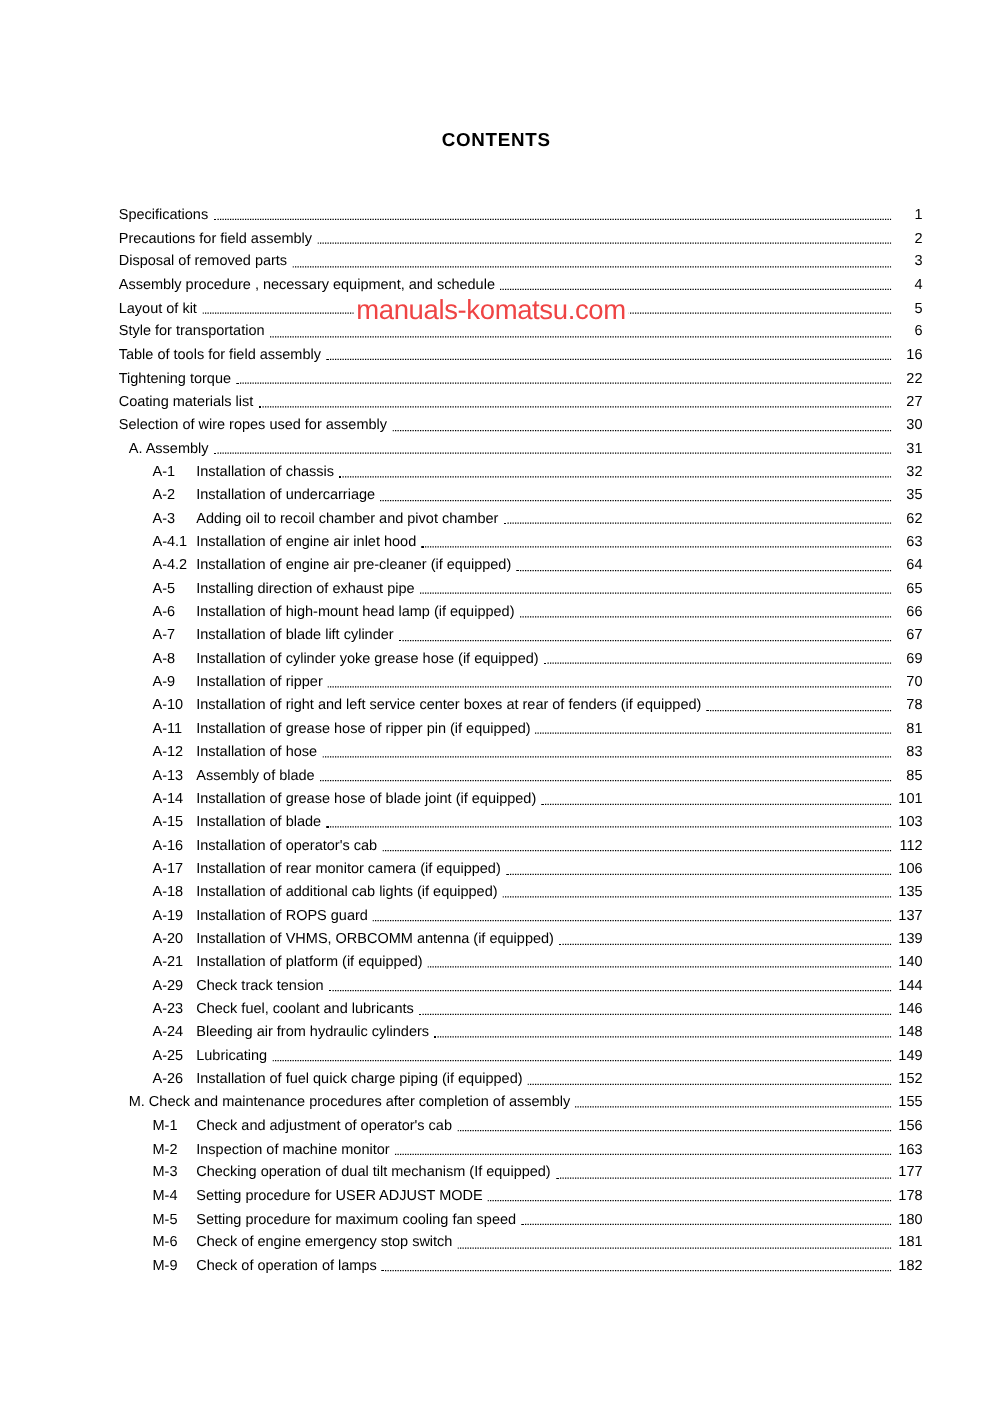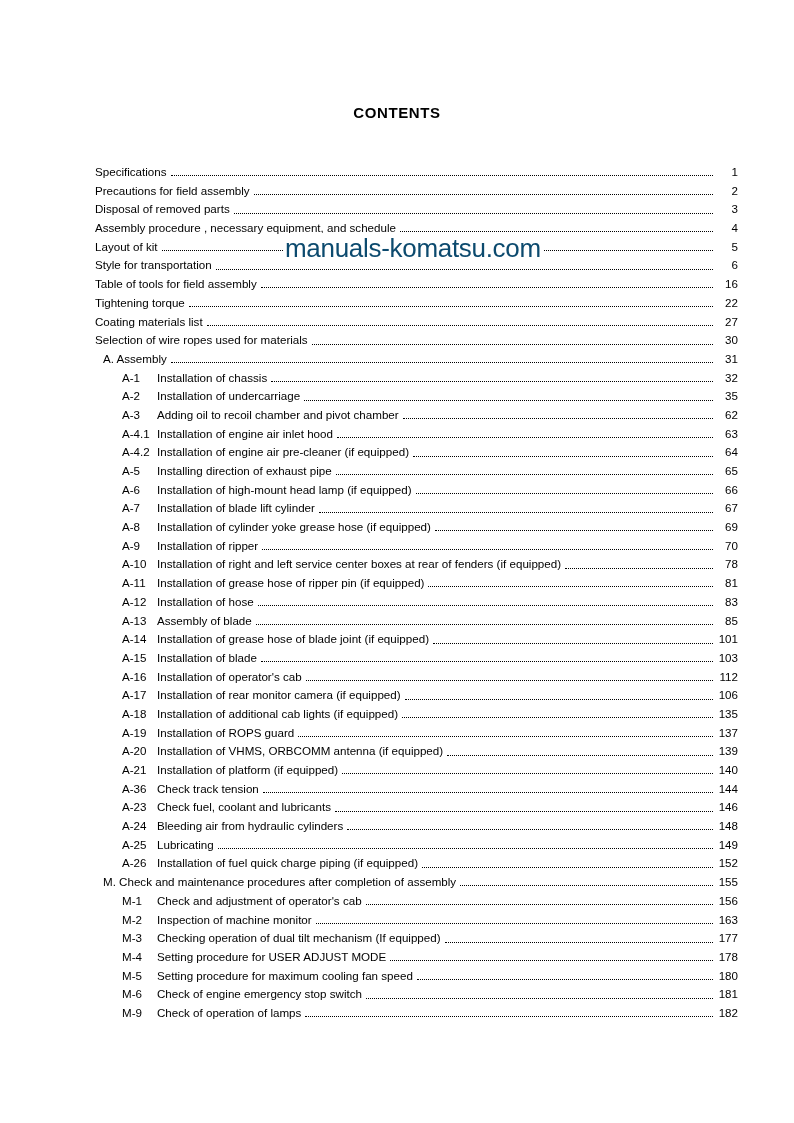--- a/index.html
+++ b/index.html
@@ -89,23 +89,23 @@
     text-align: right;
     padding-left: 5px;
     min-width: 20px;
   }
 
   #watermark {
     position: absolute;
     left: 283px;
     top: 233px;
     font-family: "Liberation Sans", sans-serif;
-    font-size: 26px;
+    font-size: 22px;
     line-height: 30px;
-    color: #0c4a6e;
+    color: #ef4444;
     letter-spacing: -0.3px;
     background: #ffffff;
     padding: 0 2px;
     white-space: nowrap;
   }
 </style>
 </head>
 <body>
 
 <div id="page">
@@ -152,21 +152,21 @@
         <span class="row-title">Tightening torque</span>
         <span class="row-leader"></span>
         <span class="row-page">22</span>
       </div>
       <div class="toc-row lvl0">
         <span class="row-title">Coating materials list</span>
         <span class="row-leader"></span>
         <span class="row-page">27</span>
       </div>
       <div class="toc-row lvl0">
-        <span class="row-title">Selection of wire ropes used for materials</span>
+        <span class="row-title">Selection of wire ropes used for assembly</span>
         <span class="row-leader"></span>
         <span class="row-page">30</span>
       </div>
       <div class="toc-row lvl1">
         <span class="row-title">A.  Assembly</span>
         <span class="row-leader"></span>
         <span class="row-page">31</span>
       </div>
       <div class="toc-row lvl2">
         <span class="row-label">A-1</span>
@@ -294,21 +294,21 @@
         <span class="row-leader"></span>
         <span class="row-page">139</span>
       </div>
       <div class="toc-row lvl2">
         <span class="row-label">A-21</span>
         <span class="row-title">Installation of platform (if equipped)</span>
         <span class="row-leader"></span>
         <span class="row-page">140</span>
       </div>
       <div class="toc-row lvl2">
-        <span class="row-label">A-36</span>
+        <span class="row-label">A-29</span>
         <span class="row-title">Check track tension</span>
         <span class="row-leader"></span>
         <span class="row-page">144</span>
       </div>
       <div class="toc-row lvl2">
         <span class="row-label">A-23</span>
         <span class="row-title">Check fuel, coolant and lubricants</span>
         <span class="row-leader"></span>
         <span class="row-page">146</span>
       </div>

